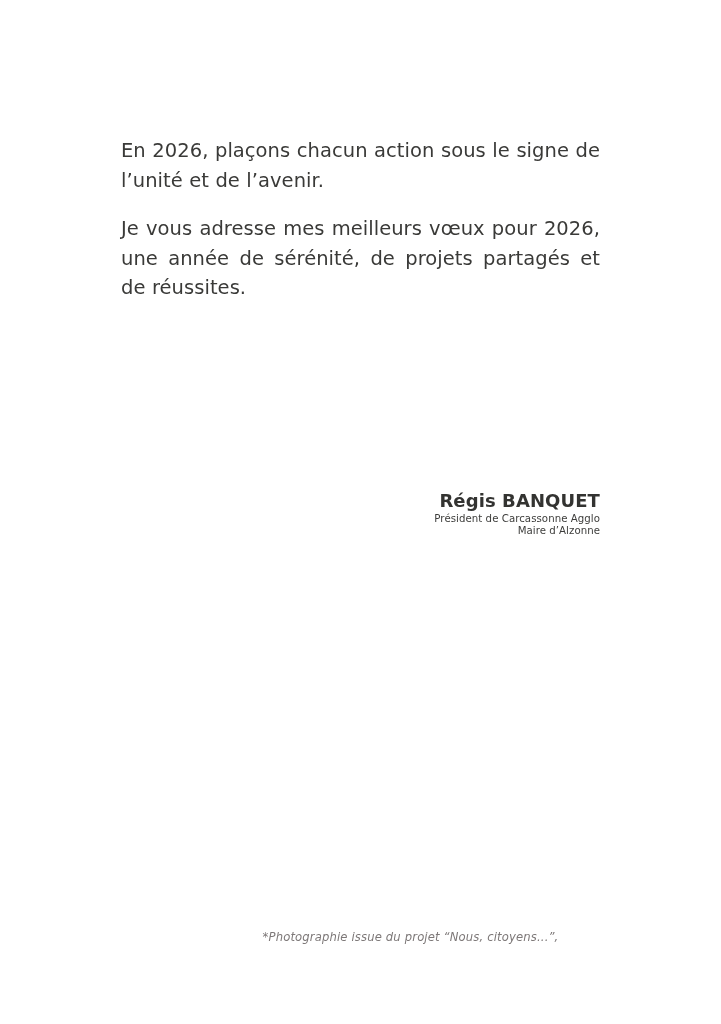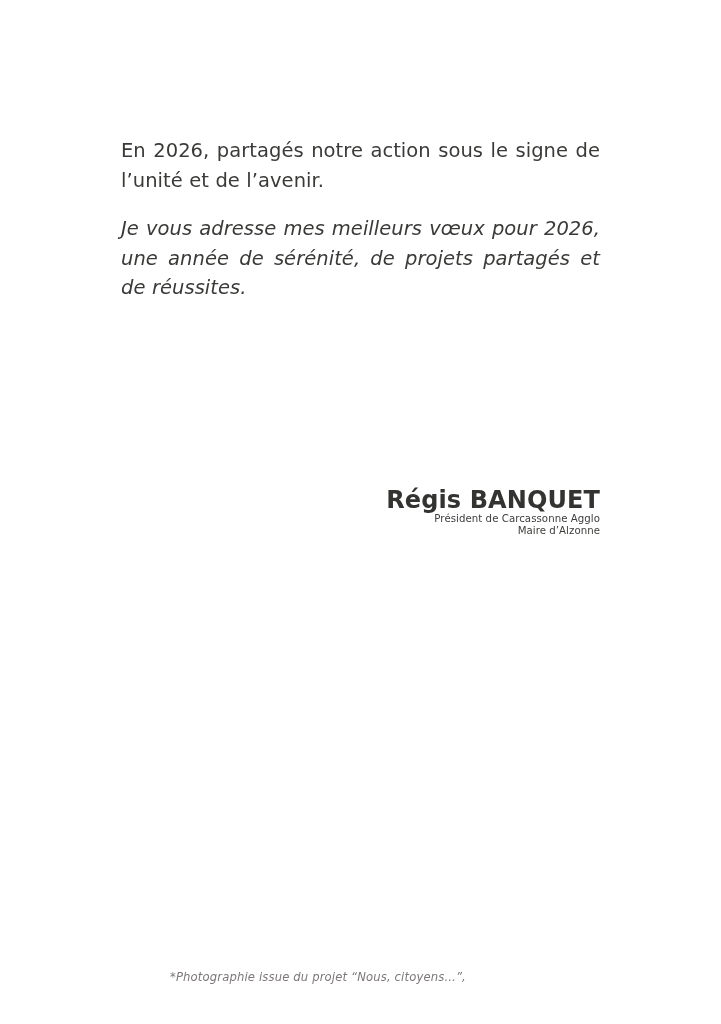--- a/index.html
+++ b/index.html
@@ -29,69 +29,68 @@
   .para {
     margin: 0 0 19px 0;
     font-size: 19.5px;
     line-height: 29.5px;
     color: #3a3a38;
     text-align: justify;
     text-justify: inter-word;
     letter-spacing: 0.05px;
     word-spacing: 0.2px;
   }
-  .para:last-child { margin-bottom: 0; font-style: italic; }
+  .para:last-child { margin-bottom: 0; }
 
   
   .signature {
     position: absolute;
     left: 121px;
     top: 488px;
     width: 479px;
     text-align: right;
   }
 
   .signature-name {
-    font-size: 24px;
+    font-size: 18px;
     font-weight: bold;
     color: #333331;
     line-height: 25px;
     letter-spacing: 0.1px;
   }
 
   .signature-role {
     font-size: 10.2px;
     color: #3d3d3b;
     line-height: 12.4px;
     letter-spacing: 0.05px;
   }
 
   
   .photo-credit {
     position: absolute;
     left: 170px;
     top: 930px;
     width: 481px;
-    text-align: left;
+    text-align: center;
     font-style: italic;
     font-size: 11.6px;
     line-height: 15.5px;
     color: #7d7878;
     letter-spacing: 0.15px;
-    margin-top: 40px;
   }
   .photo-credit .credit-line { display: block; white-space: nowrap; }
 </style>
 </head>
 <body>
 
 <div class="page">
 
   <div class="letter-body">
-    <p class="para">En 2026, partagés notre action sous le signe de l’unité et de l’avenir.</p>
+    <p class="para">En 2026, plaçons chacun action sous le signe de l’unité et de l’avenir.</p>
     <p class="para">Je vous adresse mes meilleurs vœux pour 2026, une année de sérénité, de projets partagés et de réussites.</p>
   </div>
 
   <div class="signature">
     <div class="signature-name">Régis BANQUET</div>
     <div class="signature-role">Président de Carcassonne Agglo</div>
     <div class="signature-role">Maire d’Alzonne</div>
   </div>
 
   <div class="photo-credit">

